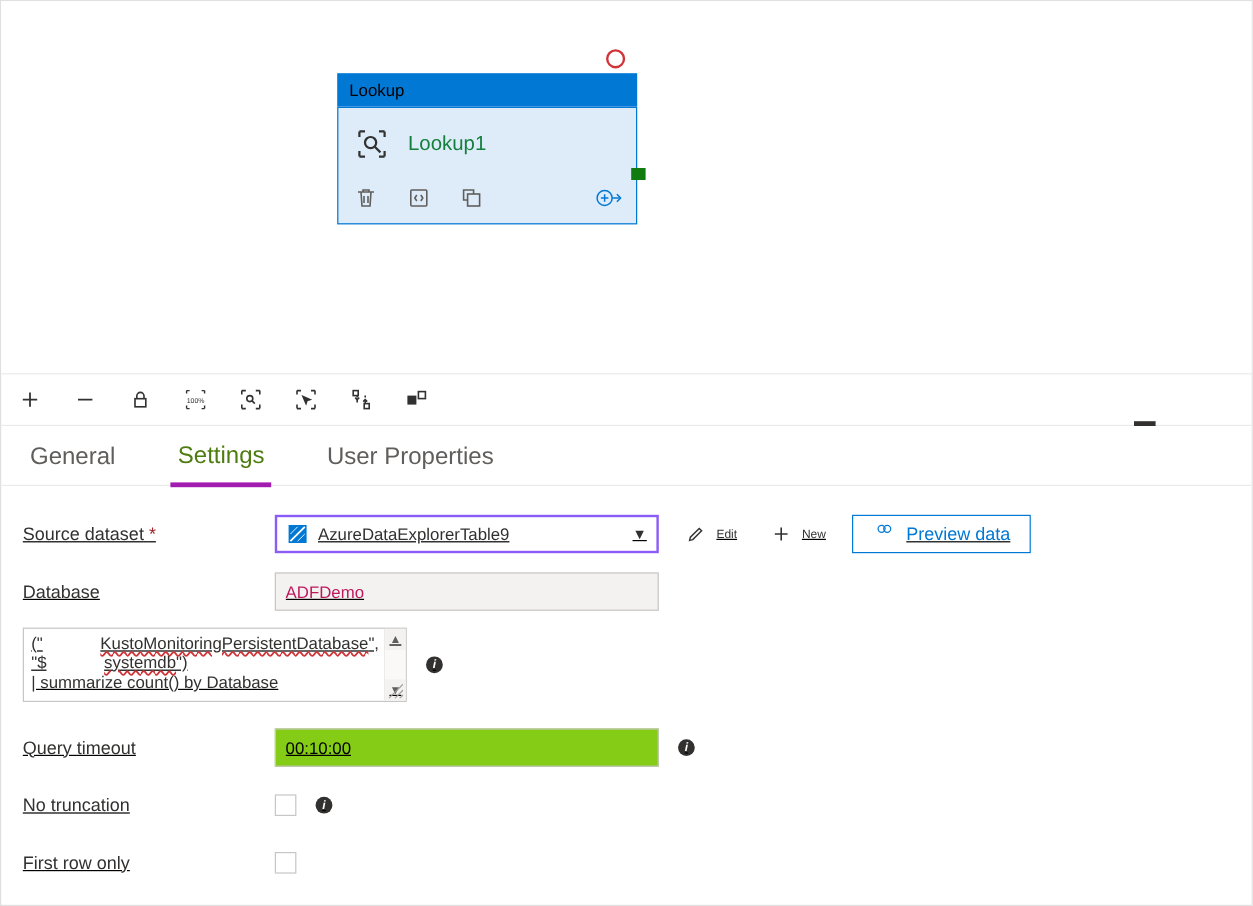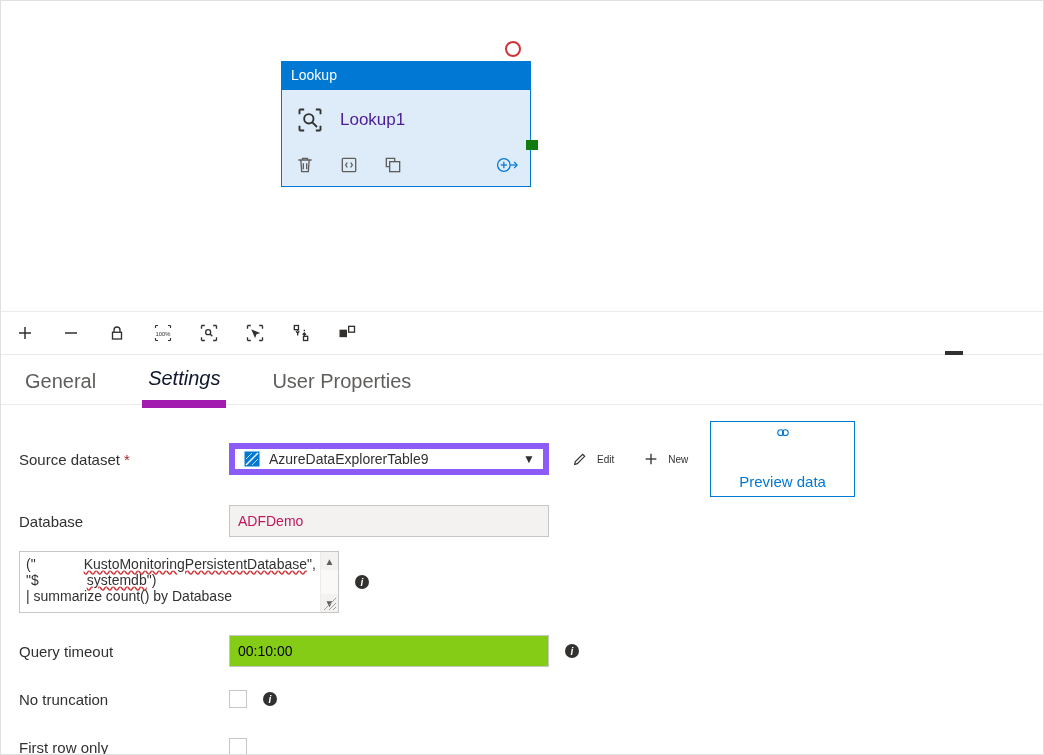--- a/index.html
+++ b/index.html
@@ -4,56 +4,56 @@
 <style>
   * { box-sizing: border-box; font-family: "Segoe UI", Arial, sans-serif; }
   body { margin: 0; background: #fff; width: 1044px; height: 755px; position: relative; border: 1px solid #e0e0e0; }
   
   
   .canvas-area { position: absolute; top: 0; left: 0; right: 0; height: 310px; background: #fff; }
   
   
   .lookup-node { position: absolute; left: 280px; top: 60px; width: 250px; }
   .lookup-red-circle { position: absolute; left: 224px; top: -20px; width: 16px; height: 16px; border: 2px solid #d13438; border-radius: 50%; background: #fff; }
-  .lookup-header { background: #0078d4; color: #ffffff; padding: 6px 10px; font-size: 14px; }
+  .lookup-header { background: #0078d4; color: #000000; padding: 6px 10px; font-size: 14px; }
   .lookup-body { background: #deecf9; border: 1px solid #0078d4; padding: 14px 12px 10px 12px; position: relative; }
   .lookup-title-row { display: flex; align-items: center; gap: 14px; margin-bottom: 18px; }
   .lookup-icon { width: 32px; height: 32px; display:flex; align-items:center; justify-content:center; }
-  .lookup-name { font-size: 17px; color: #4c1d95; }
+  .lookup-name { font-size: 17px; color: #15803d; }
   .lookup-actions { display: flex; align-items: center; gap: 22px; }
   .lookup-actions .spacer { flex: 1; }
   .lookup-action-icon { width: 22px; height: 22px; display:flex; align-items:center; justify-content:center; color:#605e5c; cursor:pointer; }
   .lookup-green-handle { position: absolute; right: -8px; top: 50px; width: 12px; height: 10px; background: #107c10; }
   
   
   .toolbar { position: absolute; top: 310px; left: 0; right: 0; height: 44px; border-top: 1px solid #edebe9; border-bottom: 1px solid #edebe9; display: flex; align-items: center; padding: 0 14px; gap: 26px; }
   .toolbar-icon { width: 20px; height: 20px; display:flex; align-items:center; justify-content:center; color:#323130; cursor:pointer; }
   .toolbar-drag { position: absolute; right: 80px; top: 350px; width: 18px; height: 4px; background: #323130; }
   
   
   .tabs { position: absolute; top: 360px; left: 0; right: 0; height: 44px; display: flex; align-items: center; padding: 0 18px; gap: 40px; border-bottom: 1px solid #edebe9; }
   .tab { font-size: 20px; color: #605e5c; padding: 10px 6px; cursor: pointer; border-bottom: 2px solid transparent; }
-  .tab.active { color: #0f172a; border-bottom: 8px solid #a21caf; font-style: italic; }
+  .tab.active { color: #4d7c0f; border-bottom: 4px solid #a21caf; }
   
   
   .settings-panel { position: absolute; top: 420px; left: 0; right: 0; padding: 0 18px; }
-  .form-row { display: flex; align-items: center; min-height: 48px; }
+  .form-row { display: flex; align-items: center; min-height: 48px; text-decoration: underline; }
   .form-label { width: 210px; font-size: 15px; color: #323130; }
   .required { color: #a4262c; }
   .form-controls { display: flex; align-items: center; gap: 16px; flex: 1; }
   
-  .dropdown { width: 320px; height: 32px; border: 6px solid #8b5cf6; display: flex; align-items: center; padding: 0 8px; background: #fff; cursor: pointer; position: relative; }
+  .dropdown { width: 320px; height: 32px; border: 2px solid #8b5cf6; display: flex; align-items: center; padding: 0 8px; background: #fff; cursor: pointer; position: relative; }
   .dropdown-icon { width: 18px; height: 18px; margin-right: 8px; }
   .dropdown-text { flex: 1; font-size: 14px; color: #323130; }
   .dropdown-caret { font-size: 12px; color: #323130; }
   
   .action-btn { display: flex; align-items: center; gap: 8px; font-size: 10px; color: #323130; cursor: pointer; padding: 4px 6px; }
   .action-btn-icon { width: 18px; height: 18px; display:flex; align-items:center; justify-content:center; }
   
-  .preview-btn { display: flex; align-items: center; gap: 28px; border: 1px solid #0078d4; color: #0078d4; padding: 6px 28px; font-size: 15px; cursor: pointer; background:#fff;flex-direction:column; }
+  .preview-btn { display: flex; align-items: center; gap: 8px; border: 1px solid #0078d4; color: #0078d4; padding: 6px 16px; font-size: 15px; cursor: pointer; background:#fff; }
   
   .text-input { width: 320px; height: 32px; border: 1px solid #c8c6c4; padding: 0 8px; font-size: 14px; background: #84cc16; }
   .text-input.disabled { background: #f3f2f1; color: #be185d; }
   
   .textarea-wrap { width: 320px; height: 62px; border: 1px solid #c8c6c4; background: #fff; display: flex; }
   .textarea-content { flex: 1; padding: 4px 6px; font-size: 14px; color: #323130; overflow: hidden; }
   .textarea-line { white-space: nowrap; }
   .spelled { text-decoration: underline wavy #d13438; margin-left: 48px; }
   .textarea-scroll { width: 18px; display:flex; flex-direction:column; border-left:1px solid #edebe9; }
   .scroll-btn { height: 18px; display:flex; align-items:center; justify-content:center; font-size:10px; color:#605e5c; background:#f3f2f1; cursor:pointer; }

